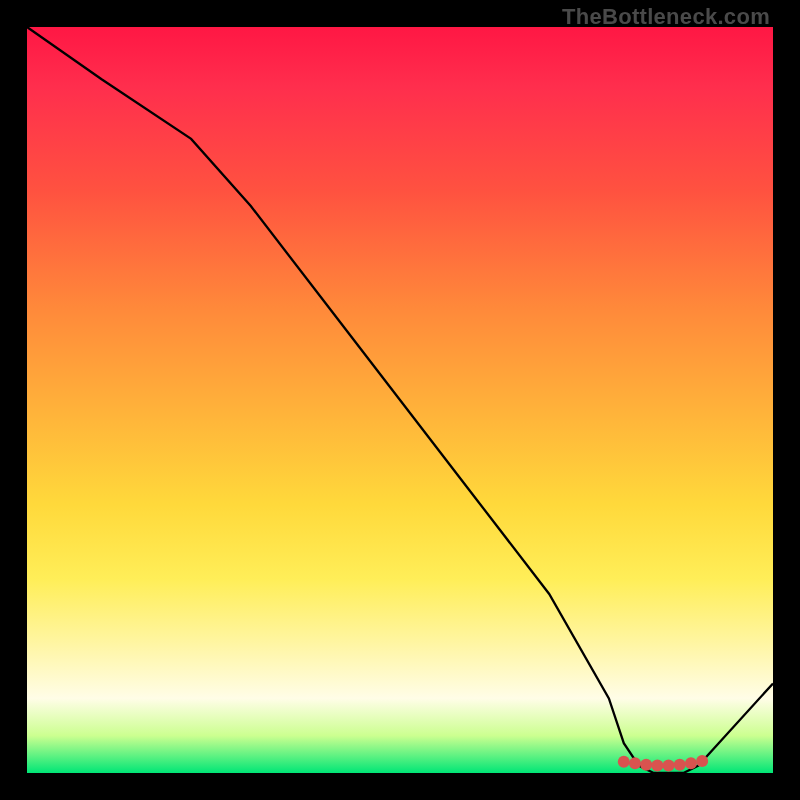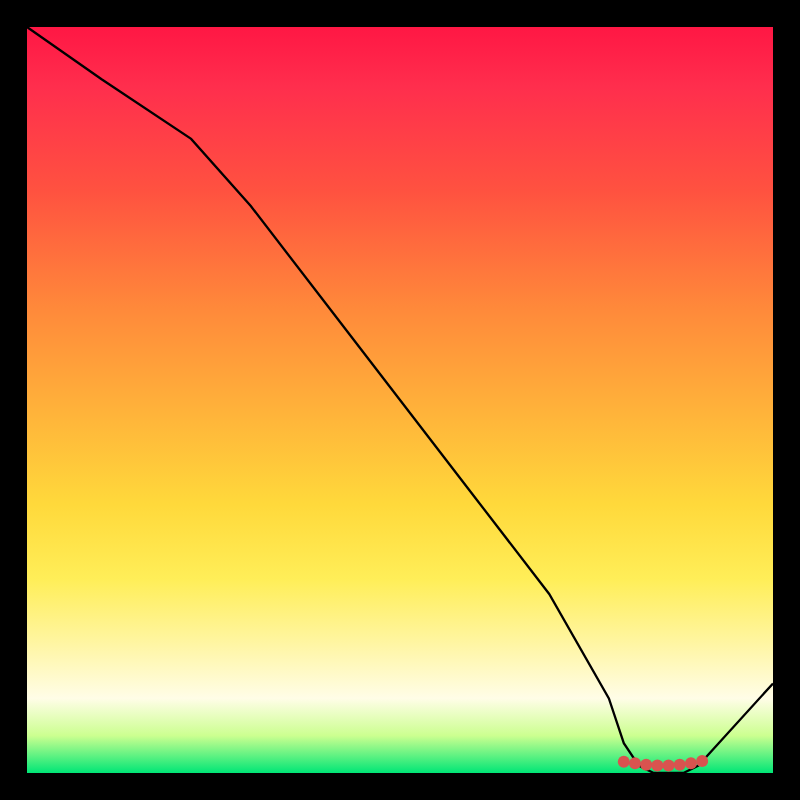--- a/index.html
+++ b/index.html
@@ -72,13 +72,14 @@
           <circle cx="619.18" cy="737.79" r="6" fill="#d9534f"></circle>
           <circle cx="630.37" cy="738.54" r="6" fill="#d9534f"></circle>
           <circle cx="641.56" cy="738.54" r="6" fill="#d9534f"></circle>
           <circle cx="652.75" cy="737.79" r="6" fill="#d9534f"></circle>
           <circle cx="663.94" cy="736.30" r="6" fill="#d9534f"></circle>
           <circle cx="675.13" cy="734.06" r="6" fill="#d9534f"></circle>
         </g>
     </svg>
   </div>
 
+  <div class="watermark">TheBottleneck.com</div>
 </div>
 
 </body></html>

